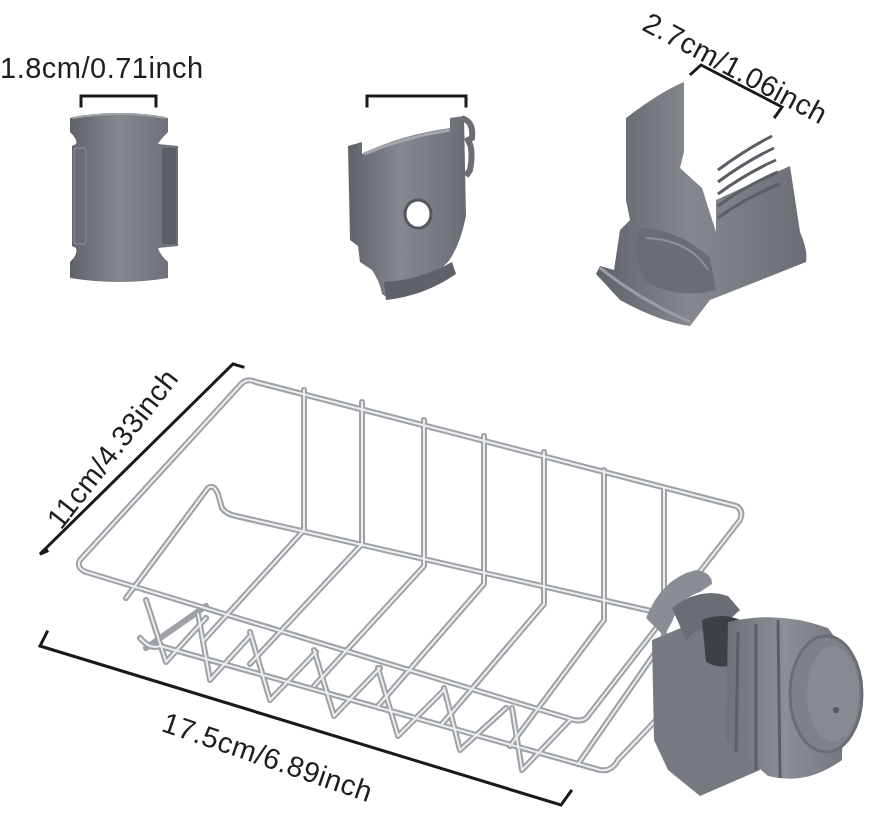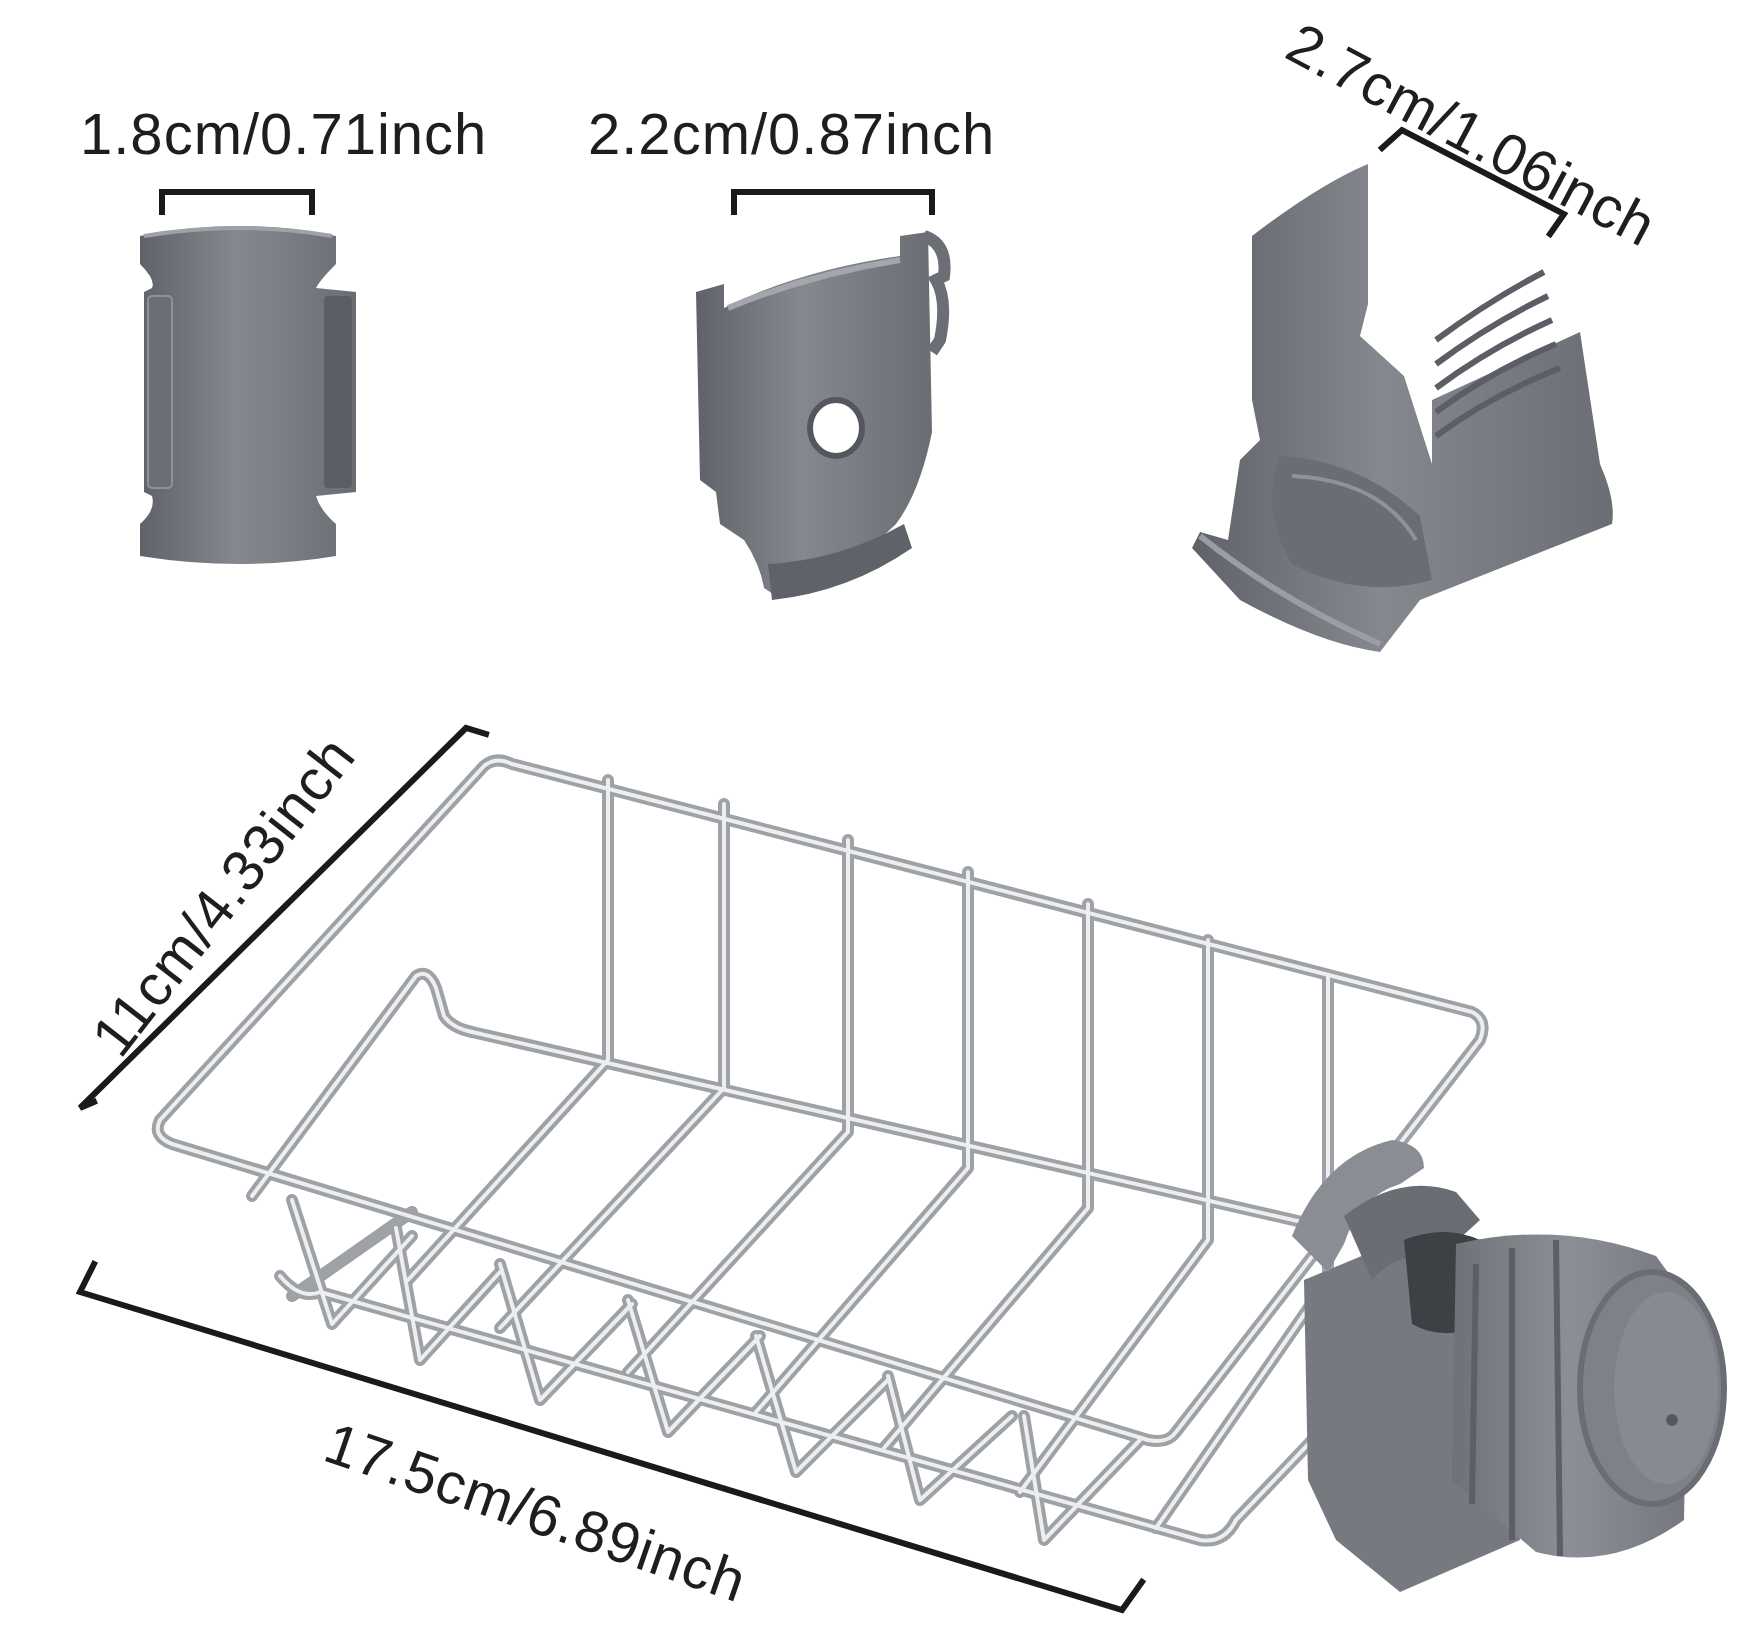--- a/index.html
+++ b/index.html
@@ -7,22 +7,21 @@
     .stage { position: absolute; left: 0; top: 0; width: 874px; height: 818px; }
     .label { position: absolute; color: #1e1e1e; font-size: 29px; letter-spacing: 0.5px; white-space: nowrap; line-height: 1; }
     svg { position: absolute; left: 0; top: 0; }
     .dim-stroke { stroke: #1a1a1a; stroke-width: 3; fill: none; stroke-linecap: square; }
   </style>
 </head>
 <body>
 
 <div class="stage">
 
-  <div class="label" style="left:0px; top:54px;margin-left:40px;">1.8cm/0.71inch</div>
-  <div class="label" style="left:294px; top:54px;">2.2cm/0.87inch</div>
+  <div class="label" style="left:0px; top:54px;">1.8cm/0.71inch</div>
   <div class="label" style="left:652px; top:8px; transform-origin: 0 0; transform: rotate(28deg);">2.7cm/1.06inch</div>
   <div class="label" style="left:42px; top:516px; transform-origin: 0 0; transform: rotate(-52deg);">11cm/4.33inch</div>
   <div class="label" style="left:168px; top:708px; transform-origin: 0 0; transform: rotate(19deg);">17.5cm/6.89inch</div>
 
   <svg width="874" height="818" viewBox="0 0 874 818">
     <defs>
       <linearGradient id="plasticV" x1="0" y1="0" x2="1" y2="0">
         <stop offset="0" stop-color="#5f6369"></stop>
         <stop offset="0.45" stop-color="#85898f"></stop>
         <stop offset="1" stop-color="#6a6e74"></stop>

